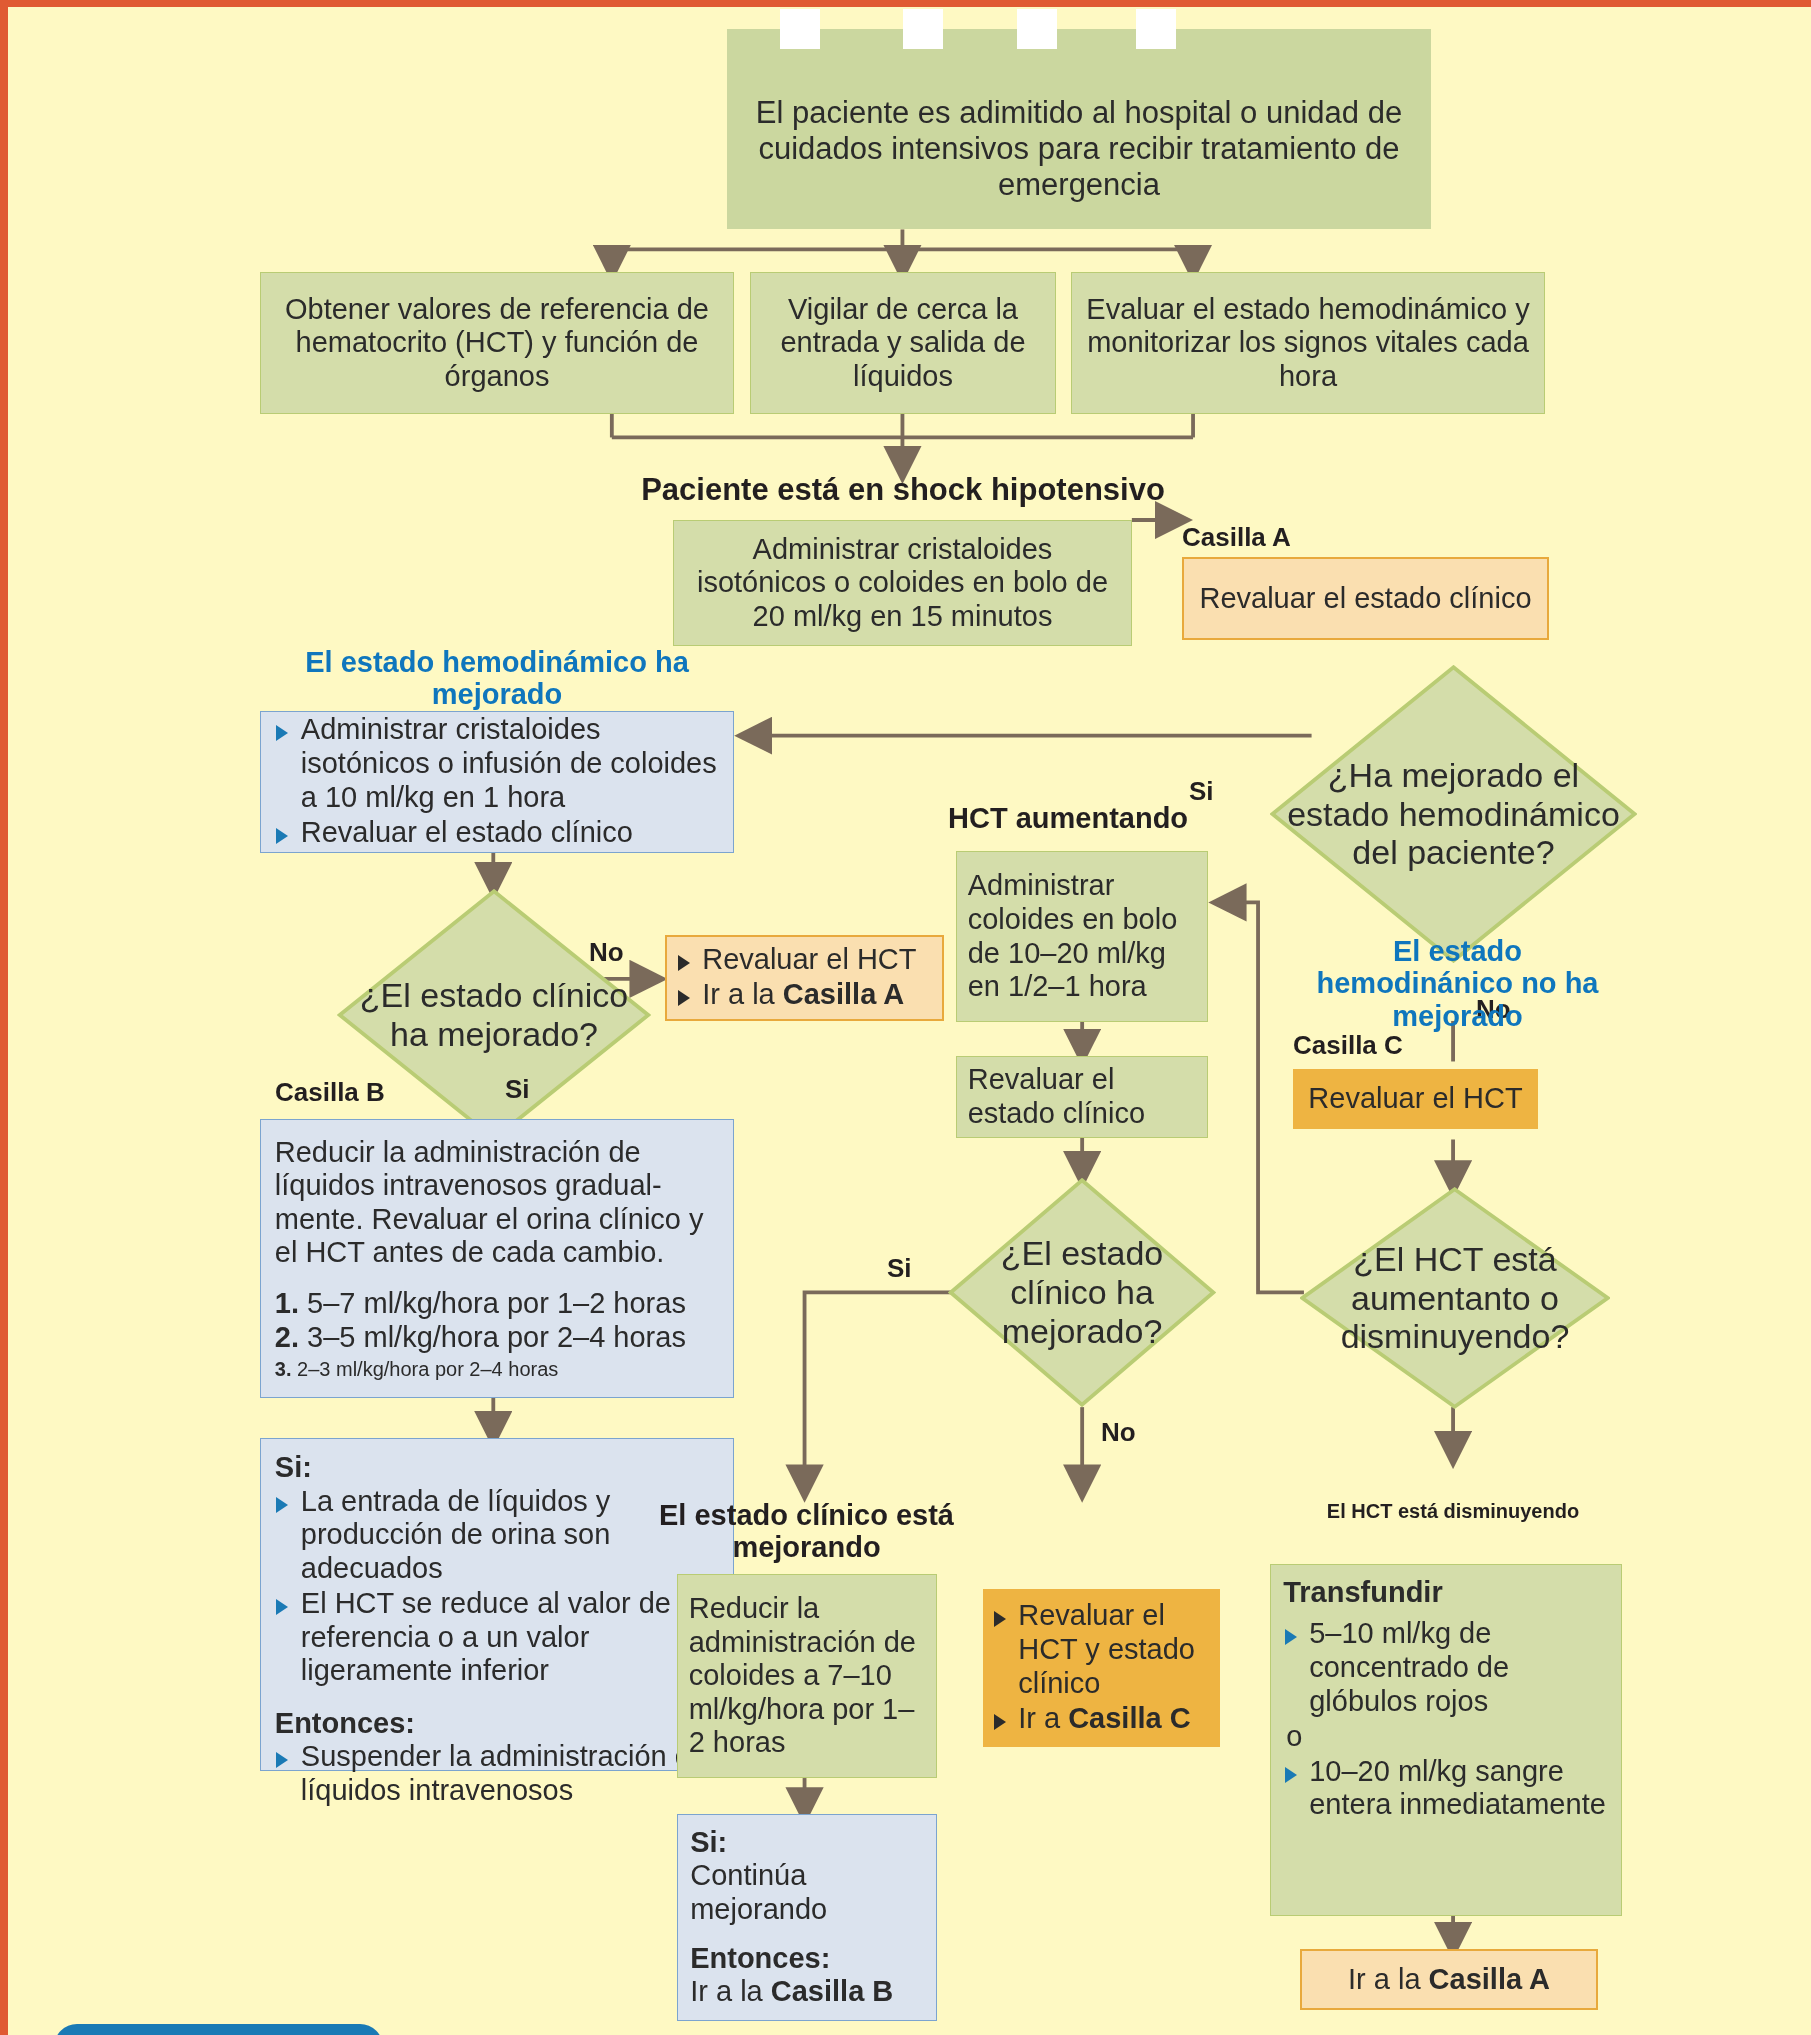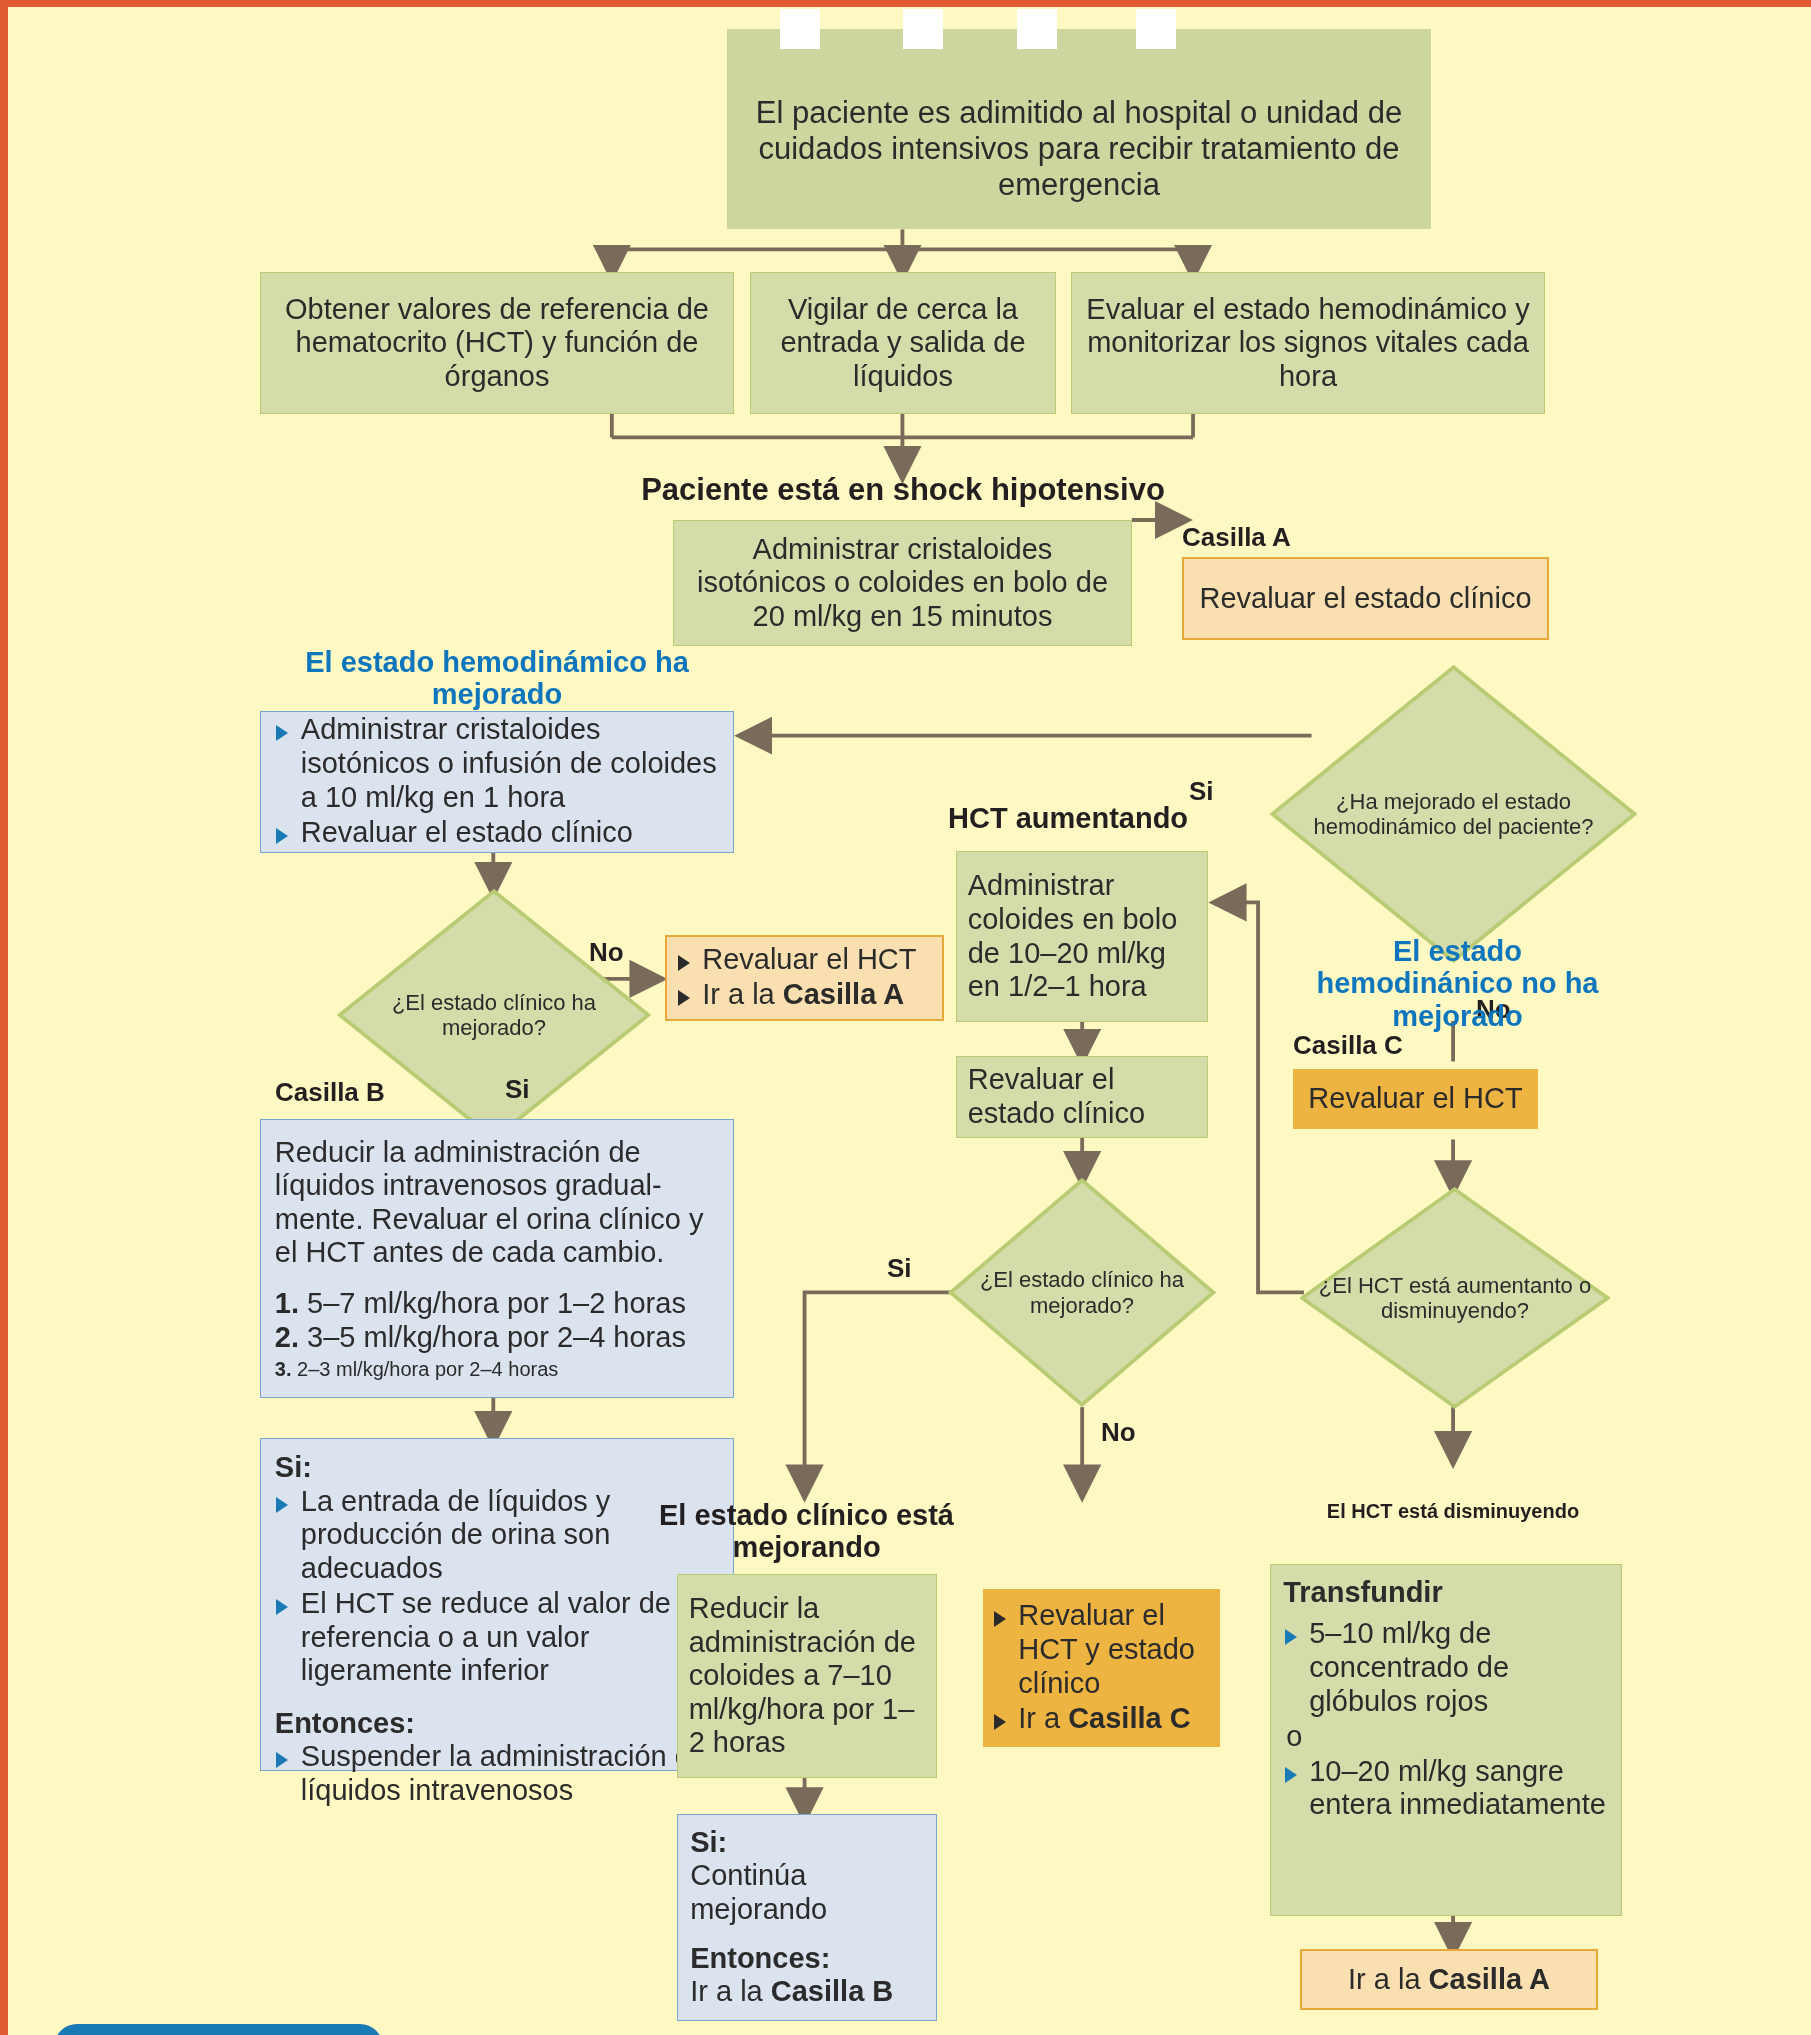--- a/index.html
+++ b/index.html
@@ -72,21 +72,21 @@
 
   
   .diamond{
     position:absolute;
     display:flex;align-items:center;justify-content:center;
   }
   .diamond svg{position:absolute;left:0;top:0;}
   .diamond .dtext{
     position:relative;
     text-align:center;
-    font-size:22px;
+    font-size:34px;
     line-height:1.14;
     color:#2b2b2b;
     padding:0 7.6px;
     width:100%;
   }
 
   
   ul.bl{list-style:none;margin:0;padding:0;}
   ul.bl li{position:relative;padding-left:26px;margin:0 0 1.5px 0;}
   ul.bl li:before{

